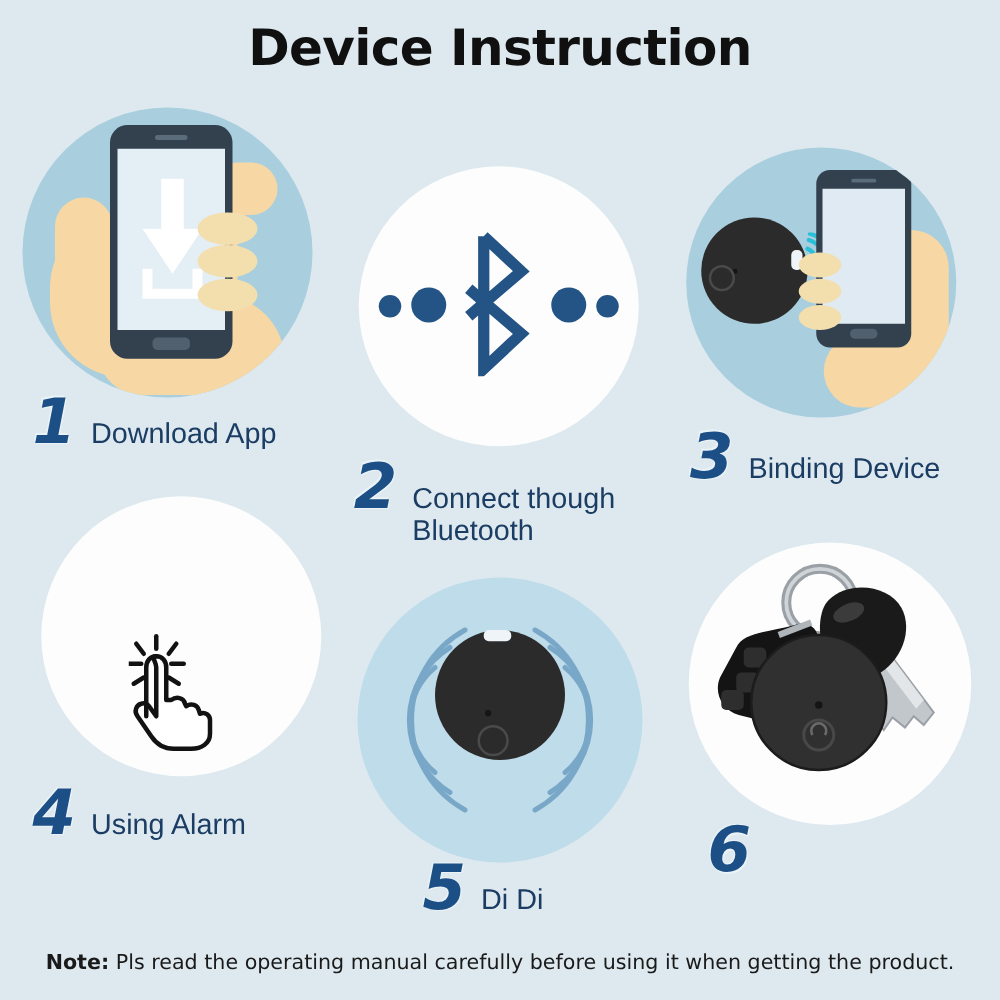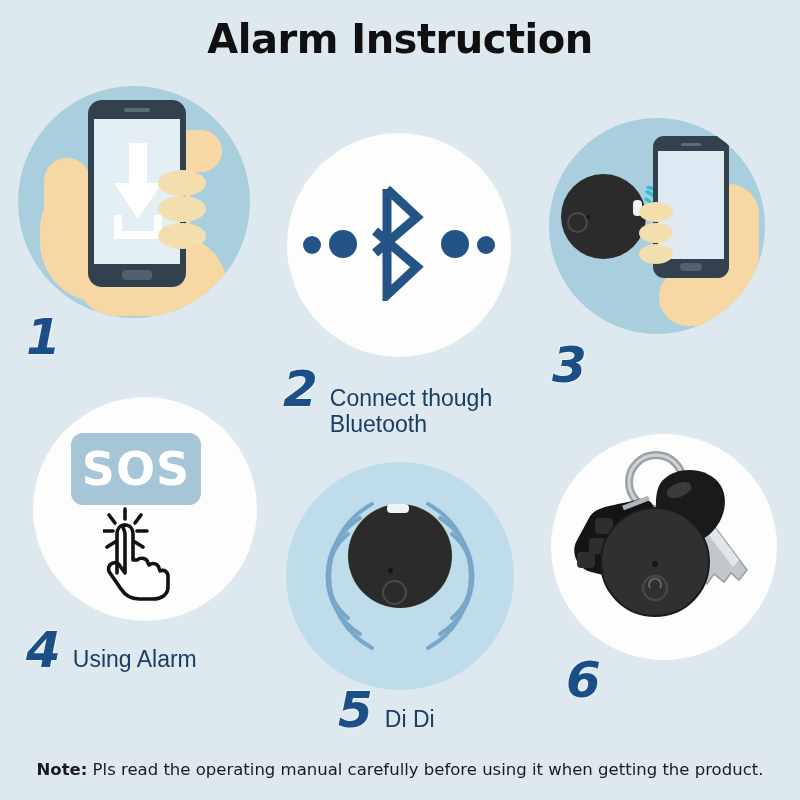--- a/index.html
+++ b/index.html
@@ -153,21 +153,21 @@
     font-weight: bold;
     font-family: "DejaVu Sans", sans-serif;
     letter-spacing: 1px;
   }
 </style>
 </head>
 <body>
 
 <div id="page">
 
-  <div id="title">Alarm Instruction</div>
+  <div id="title">Device Instruction</div>
 
   <div class="circle circle-blue" style="left:18px; top:86px; width:232px; height:232px;">
 
     <div class="hand1" style="left:22px; top:84px; width:150px; height:132px; border-radius: 60px 20px 70px 60px;"></div>
     <div class="hand1" style="left:26px; top:72px; width:46px; height:105px; border-radius: 26px 26px 22px 22px;"></div>
     <div class="hand1" style="left:60px; top:150px; width:150px; height:80px; border-radius: 40px 60px 30px 40px;"></div>
     <div class="hand1" style="left:150px; top:44px; width:54px; height:42px; border-radius: 26px;"></div>
 
     <div class="phone-body" style="left:70px; top:14px; width:98px; height:187px;"></div>
     <div class="phone-speaker" style="left:106px; top:22px; width:26px; height:4px;"></div>
@@ -180,20 +180,21 @@
       <path d="M4 74 L4 98 L52 98 L52 74 L44 74 L44 90 L12 90 L12 74 Z" fill="#ffffff"></path>
     </svg>
 
     <div class="finger" style="left:140px; top:84px; width:48px; height:26px;"></div>
     <div class="finger" style="left:140px; top:110px; width:48px; height:26px;"></div>
     <div class="finger" style="left:140px; top:137px; width:48px; height:26px;"></div>
   </div>
 
   <div class="caption" style="left:26px; top:312px;">
     <span class="step-num">1</span>
+    <span class="step-label">Download App</span>
   </div>
 
   <div class="circle circle-white" style="left:287px; top:133px; width:224px; height:224px;">
 
     <div class="bt-dot" style="left:16px; top:103px; width:18px; height:18px;"></div>
     <div class="bt-dot" style="left:42px; top:97px; width:28px; height:28px;"></div>
 
     <svg style="position:absolute; left:78px; top:50px;" width="68" height="118" viewBox="0 0 68 118">
       <path d="M22 6 L22 112 L52 84 L10 48 M22 6 L52 34 L10 70" fill="none" stroke="#235485" stroke-width="9" stroke-linejoin="miter" stroke-linecap="butt"></path>
     </svg>
@@ -230,26 +231,24 @@
     <div class="phone-screen" style="left:109px; top:33px; width:66px; height:108px; background:#dfeaf2;"></div>
     <div class="phone-home" style="left:131px; top:145px; width:22px; height:8px;"></div>
 
     <div class="finger" style="left:90px; top:84px; width:34px; height:20px;"></div>
     <div class="finger" style="left:90px; top:105px; width:34px; height:20px;"></div>
     <div class="finger" style="left:90px; top:126px; width:34px; height:20px;"></div>
   </div>
 
   <div class="caption" style="left:552px; top:340px;">
     <span class="step-num">3</span>
+    <span class="step-label">Binding Device</span>
   </div>
 
   <div class="circle circle-white" style="left:33px; top:397px; width:224px; height:224px;">
-    <div class="sos-box" style="left:38px; top:36px; width:130px; height:72px; font-size:46px;">
-      <span>SOS</span>
-    </div>
 
     <svg style="position:absolute; left:70px; top:108px;" width="70" height="96" viewBox="0 0 70 96">
       <g stroke="#121212" stroke-width="3.6" fill="none" stroke-linecap="round">
         <line x1="22" y1="4" x2="22" y2="14"></line>
         <line x1="6" y1="10" x2="12" y2="18"></line>
         <line x1="38" y1="10" x2="32" y2="18"></line>
         <line x1="0" y1="26" x2="10" y2="26"></line>
         <line x1="44" y1="26" x2="34" y2="26"></line>
         <line x1="4" y1="42" x2="12" y2="37"></line>
         <line x1="40" y1="42" x2="32" y2="37"></line>

